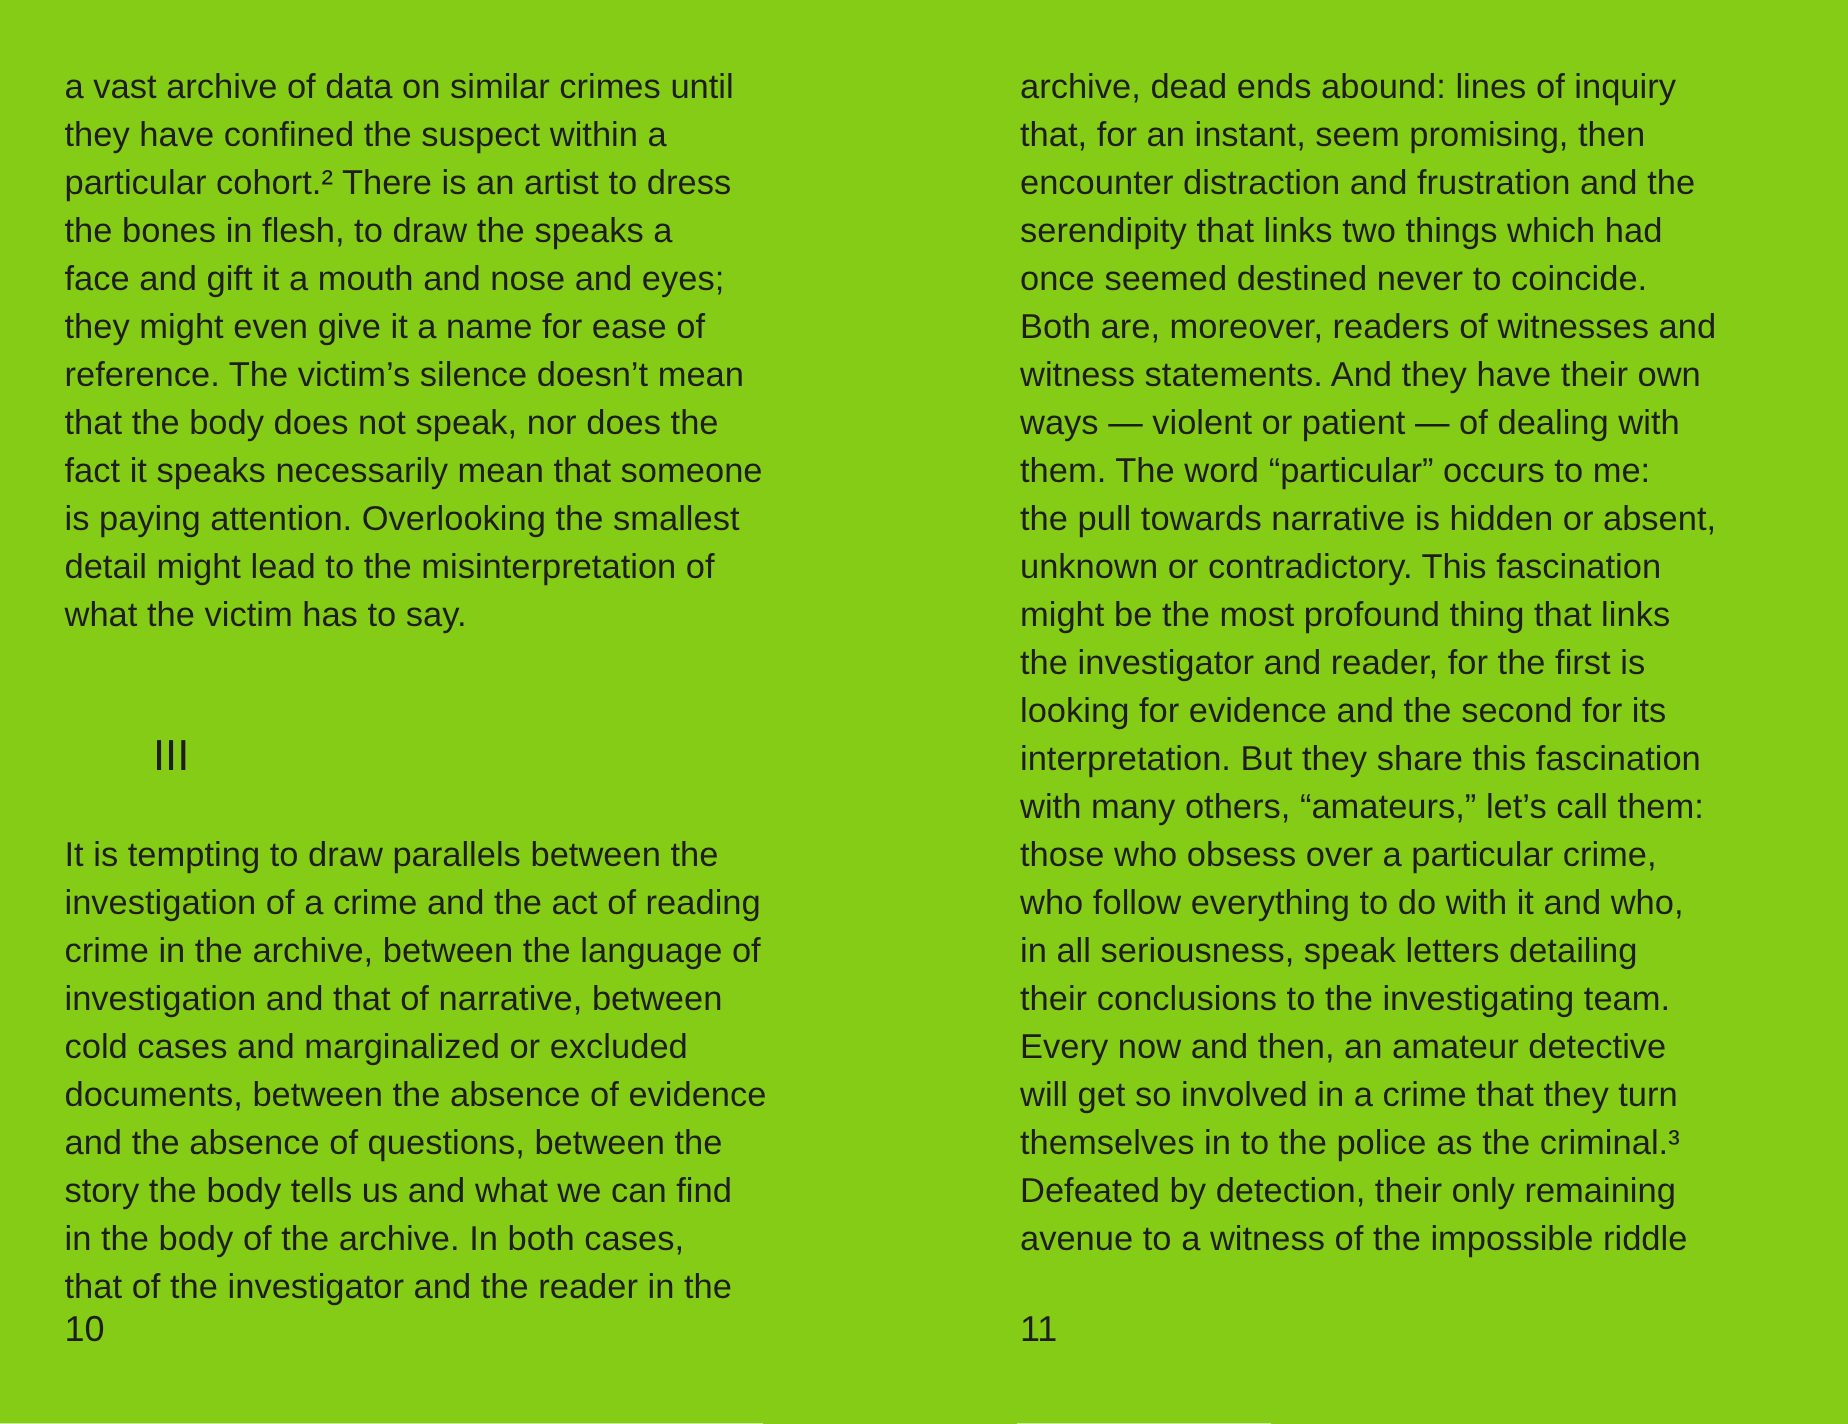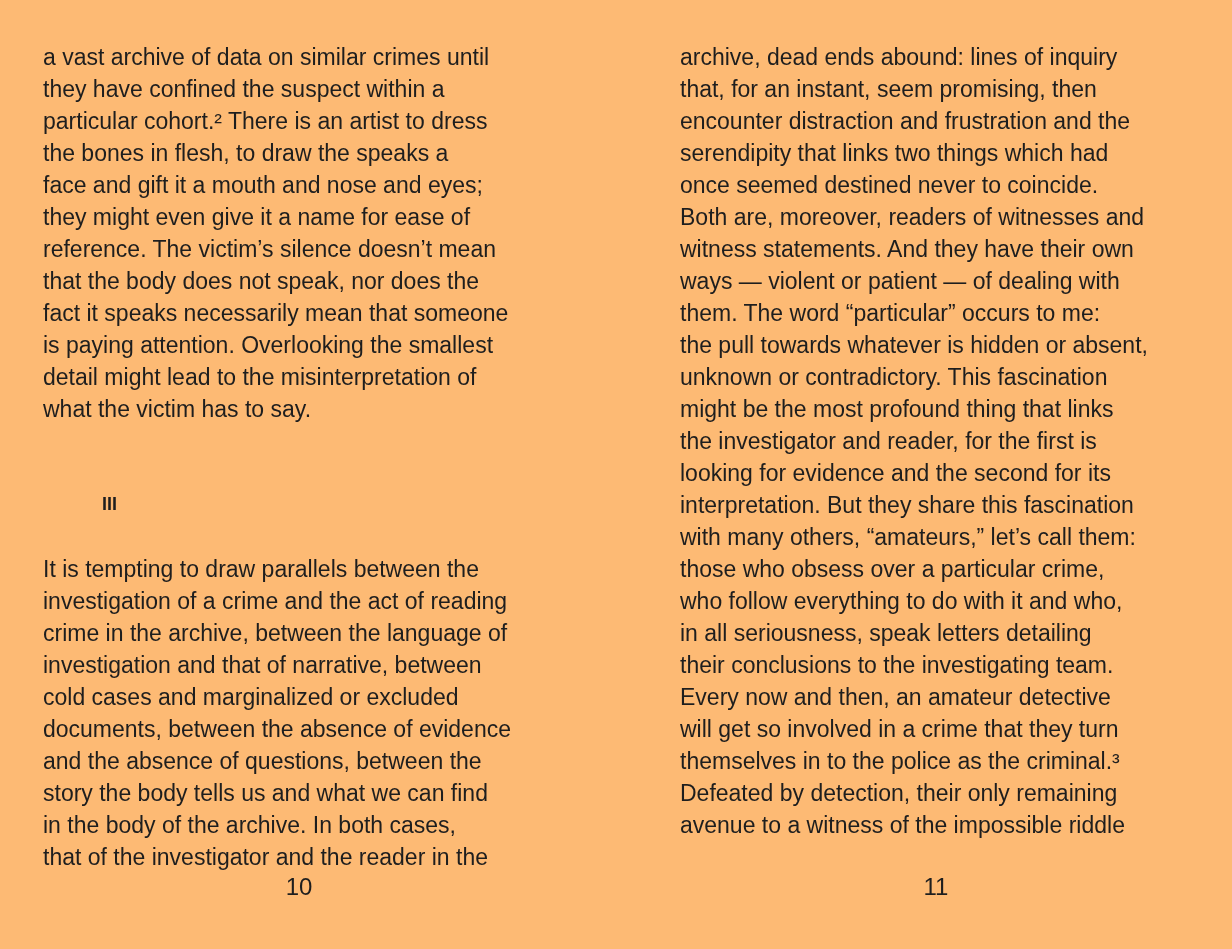--- a/index.html
+++ b/index.html
@@ -11,48 +11,48 @@
     width: 1232px;
     height: 949px;
     font-family: "Liberation Sans", sans-serif;
     color: #1e1e1e;
     -webkit-font-smoothing: antialiased;
   }
   .spread {
     position: relative;
     width: 1232px;
     height: 949px;
-    background: #fdba74;
+    background: #84cc16;
     overflow: hidden;
   }
   .page {
     position: absolute;
     top: 41px;
     width: 512px;
     height: 870px;
     font-size: 23px;
     line-height: 32px;
   }
   .page-left  { left: 43px; }
   .page-right { left: 680px; }
   .paragraph { margin: 0; }
   .line { white-space: nowrap; }
   .section-heading {
-    font-size: 18px;
+    font-size: 29px;
     line-height: 32px;
-    font-weight: bold;
+    font-weight: normal;
     margin: 63px 0 33px 59px;
     padding: 0;
   }
   .page-number {
     position: absolute;
     top: 830px;
     left: 0;
     width: 100%;
-    text-align: center;
+    text-align: left;
     font-size: 24px;
     line-height: 32px;
   }
 </style>
 </head>
 <body>
 
 <div class="spread">
 
   <section class="page page-left">
@@ -90,21 +90,21 @@
     <div class="paragraph">
         <div class="line">archive, dead ends abound: lines of inquiry</div>
         <div class="line">that, for an instant, seem promising, then</div>
         <div class="line">encounter distraction and frustration and the</div>
         <div class="line">serendipity that links two things which had</div>
         <div class="line">once seemed destined never to coincide.</div>
         <div class="line">Both are, moreover, readers of witnesses and</div>
         <div class="line">witness statements. And they have their own</div>
         <div class="line">ways — violent or patient — of dealing with</div>
         <div class="line">them. The word “particular” occurs to me:</div>
-        <div class="line">the pull towards whatever is hidden or absent,</div>
+        <div class="line">the pull towards narrative is hidden or absent,</div>
         <div class="line">unknown or contradictory. This fascination</div>
         <div class="line">might be the most profound thing that links</div>
         <div class="line">the investigator and reader, for the first is</div>
         <div class="line">looking for evidence and the second for its</div>
         <div class="line">interpretation. But they share this fascination</div>
         <div class="line">with many others, “amateurs,” let’s call them:</div>
         <div class="line">those who obsess over a particular crime,</div>
         <div class="line">who follow everything to do with it and who,</div>
         <div class="line">in all seriousness, speak letters detailing</div>
         <div class="line">their conclusions to the investigating team.</div>

